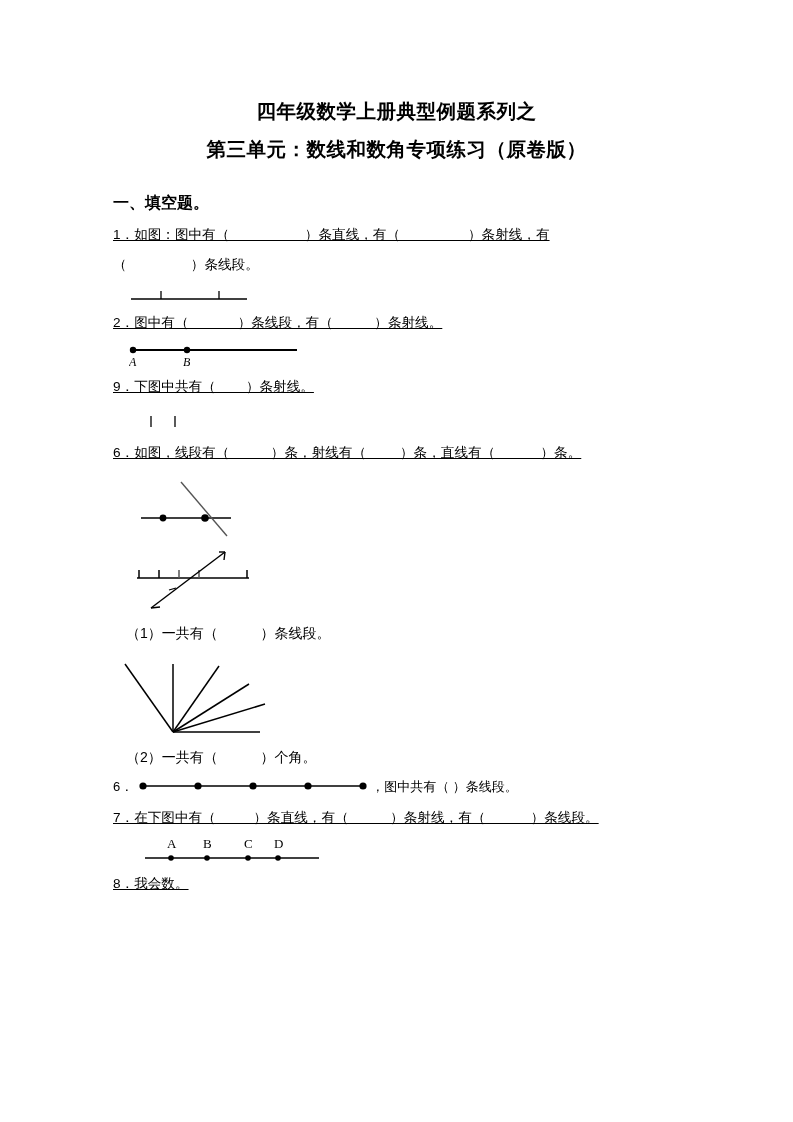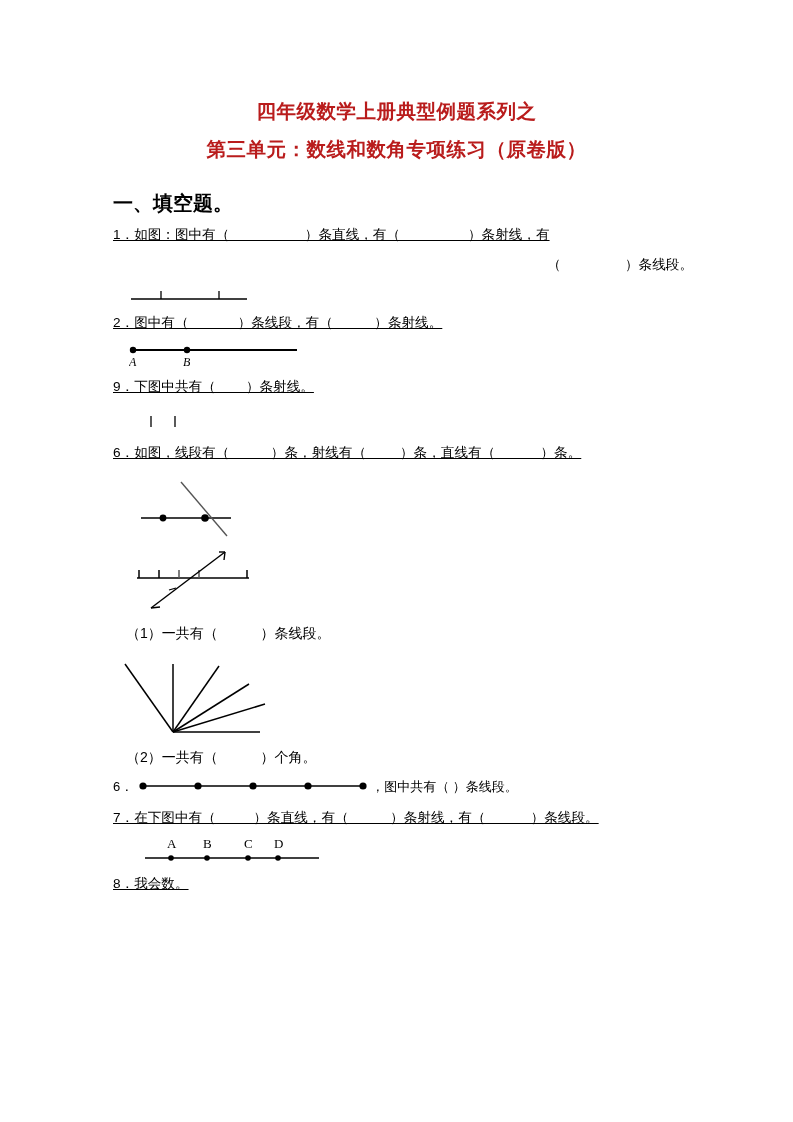--- a/index.html
+++ b/index.html
@@ -24,44 +24,43 @@
   }
   .title-block {
     padding-top: 92px;
     text-align: center;
   }
   .title-line {
     font-weight: bold;
     font-size: 19.5px;
     letter-spacing: 0.5px;
     line-height: 38px;
-    color: #b91c1c;
+    color: #000000;
   }
   .content {
     margin-top: 20px;
     padding-left: 113px;
     padding-right: 100px;
   }
   .section-heading {
     font-weight: bold;
-    font-size: 20px;
+    font-size: 16px;
     line-height: 30px;
     margin-bottom: 2px;
   }
   .q {
     font-size: 13.6px;
     line-height: 30px;
     white-space: pre-wrap;
     text-decoration: underline;
   }
   .q-indent {
     font-size: 13.6px;
     line-height: 30px;
     white-space: pre-wrap;
-    text-align: right;
   }
   .sub-q {
     font-size: 14px;
     line-height: 30px;
     padding-left: 13px;
     white-space: pre-wrap;
   }
   .fig {
     position: relative;
   }

